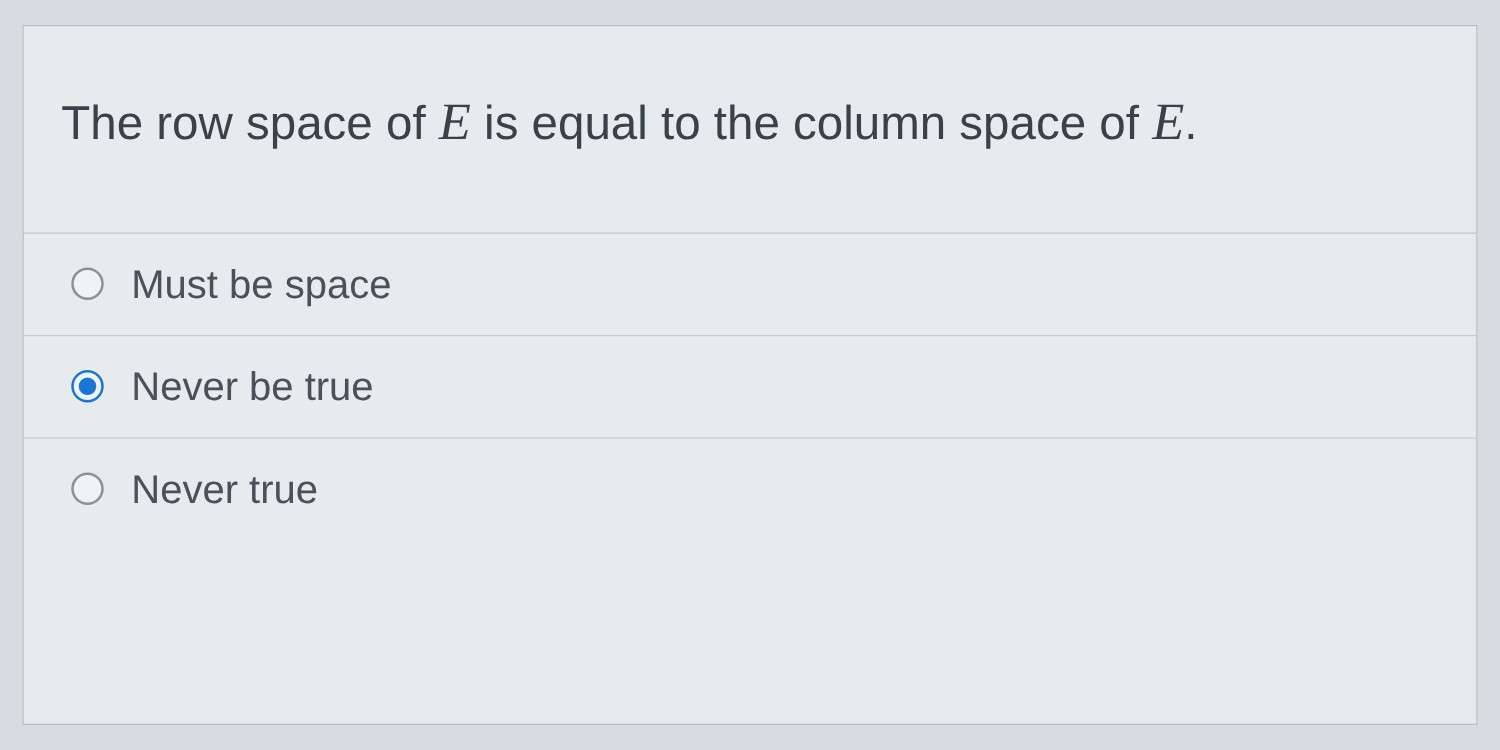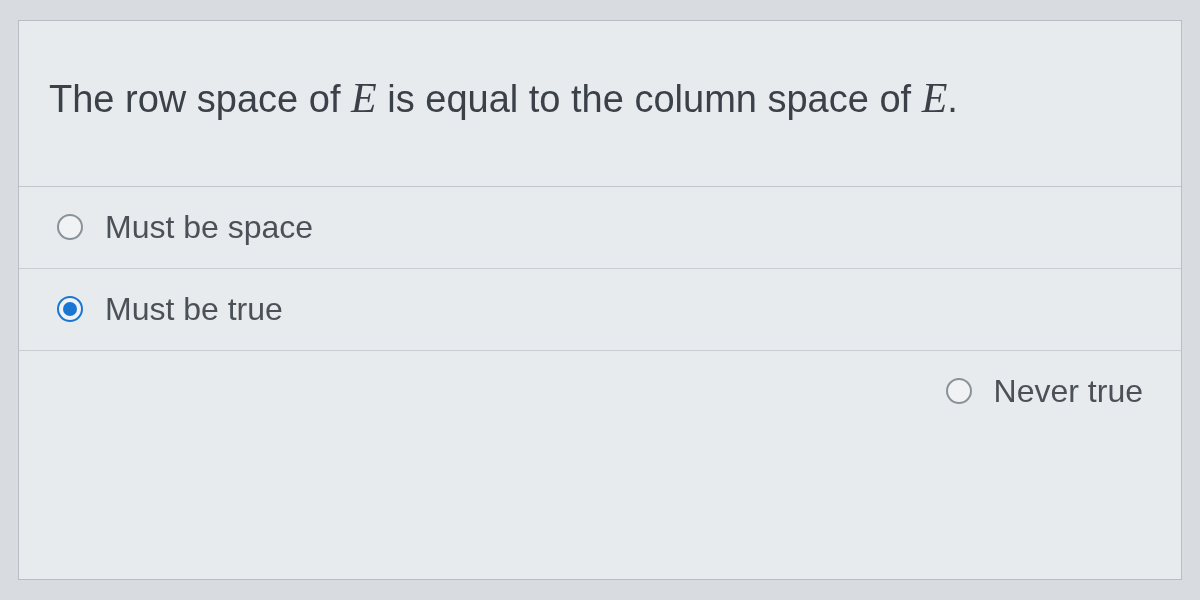--- a/index.html
+++ b/index.html
@@ -39,21 +39,20 @@
     }
     .option-row {
       display: flex;
       align-items: center;
       padding: 22px 38px;
       border-bottom: 1px solid #c8ced4;
       cursor: pointer;
     }
     .option-row:last-child {
       border-bottom: none;
-      justify-content: flex-end;
     }
     .radio-outer {
       width: 26px;
       height: 26px;
       border: 2px solid #8a9299;
       border-radius: 50%;
       display: flex;
       align-items: center;
       justify-content: center;
       flex-shrink: 0;
@@ -90,21 +89,21 @@
     <div class="option-row">
       <div class="radio-outer">
         
       </div>
       <div class="option-label">Must be space</div>
     </div>
     <div class="option-row">
       <div class="radio-outer selected">
         <div class="radio-inner"></div>
       </div>
-      <div class="option-label">Must be true</div>
+      <div class="option-label">Never be true</div>
     </div>
     <div class="option-row">
       <div class="radio-outer">
         
       </div>
       <div class="option-label">Never true</div>
     </div>
   </div>
 </div>
 

